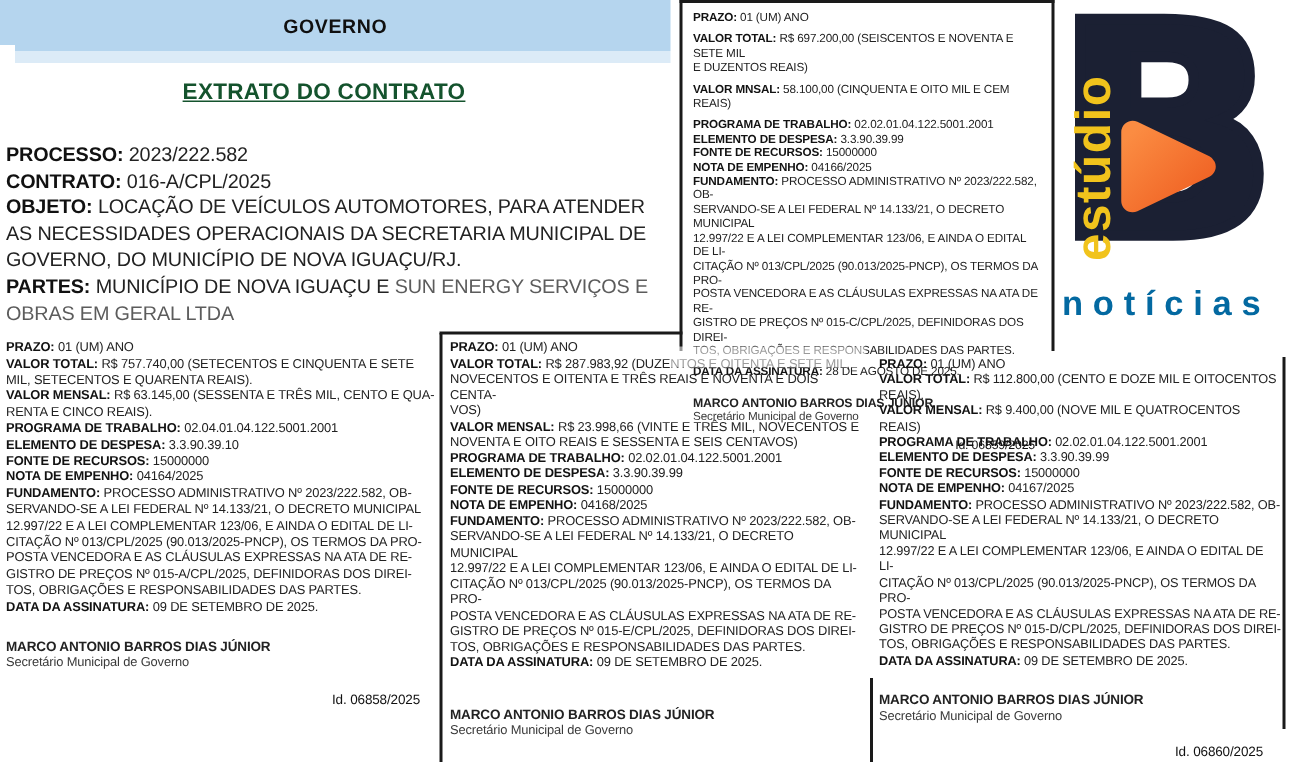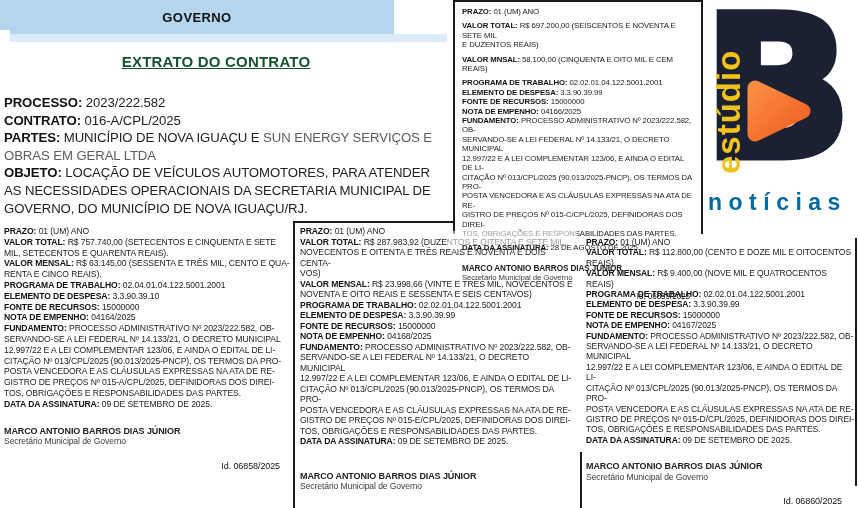--- a/index.html
+++ b/index.html
@@ -2,21 +2,21 @@
 <html><head>
 <meta charset="utf-8">
 <style>
   html,body{margin:0;padding:0}
   body{
     width:859px;height:508px;position:relative;overflow:hidden;
     background:#ffffff;color:#1c1c1c;
     font-family:"Liberation Sans","DejaVu Sans",sans-serif;
   }
   
-  .band{position:absolute;left:0;top:0;width:394px;height:34px;background:#b5d5ee;
+  .band{position:absolute;left:0;top:0;width:447px;height:34px;background:#b5d5ee;
         display:flex;align-items:center;justify-content:center}
   .band-label{font-weight:bold;font-size:13px;letter-spacing:.4px;color:#101010}
   .band-strip{position:absolute;left:0;top:34px;width:447px;height:8px;background:#dcebf7}
   .band-notch{position:absolute;left:0;top:30px;width:10px;height:12px;background:#fff}
   
   .page-title{position:absolute;left:0;top:53px;width:432px;text-align:center;
               font-weight:bold;font-size:15px;text-decoration:underline;letter-spacing:.2px;color:#14532d}
   .contract-header{position:absolute;left:4px;top:94px;width:452px;
                    font-size:13.2px;line-height:17.6px;letter-spacing:-.1px;color:#222}
   .contract-header p{margin:0}
@@ -73,25 +73,25 @@
   <span class="band-label">GOVERNO</span>
 </div>
 <div class="band-strip"></div>
 <div class="band-notch"></div>
 
 <div class="page-title">EXTRATO DO CONTRATO</div>
 
 <div class="contract-header">
   <p><b>PROCESSO:</b> <span class="v">2023/222.582</span></p>
   <p><b>CONTRATO:</b> <span class="v">016-A/CPL/2025</span></p>
-  <p><b>PARTES:</b> <span class="v">MUNICÍPIO DE NOVA IGUAÇU E</span> <span class="v company">SUN ENERGY SERVIÇOS E
-OBRAS EM GERAL LTDA</span></p>
   <p><b>OBJETO:</b> <span class="v">LOCAÇÃO DE VEÍCULOS AUTOMOTORES, PARA ATENDER
 AS NECESSIDADES OPERACIONAIS DA SECRETARIA MUNICIPAL DE
 GOVERNO, DO MUNICÍPIO DE NOVA IGUAÇU/RJ.</span></p>
+  <p><b>PARTES:</b> <span class="v">MUNICÍPIO DE NOVA IGUAÇU E</span> <span class="v company">SUN ENERGY SERVIÇOS E
+OBRAS EM GERAL LTDA</span></p>
 </div>
 
 <div class="col" id="col1">
   <p><b>PRAZO:</b> <span class="v">01 (UM) ANO</span></p>
   <p class="mt"><b>VALOR TOTAL:</b> <span class="v">R$ 757.740,00 (SETECENTOS E CINQUENTA E SETE
 MIL, SETECENTOS E QUARENTA REAIS).</span></p>
   <p><b>VALOR MENSAL:</b> <span class="v">R$ 63.145,00 (SESSENTA E TRÊS MIL, CENTO E QUA-
 RENTA E CINCO REAIS).</span></p>
   <p><b>PROGRAMA DE TRABALHO:</b> <span class="v">02.04.01.04.122.5001.2001</span></p>
   <p><b>ELEMENTO DE DESPESA:</b> <span class="v">3.3.90.39.10</span></p>

